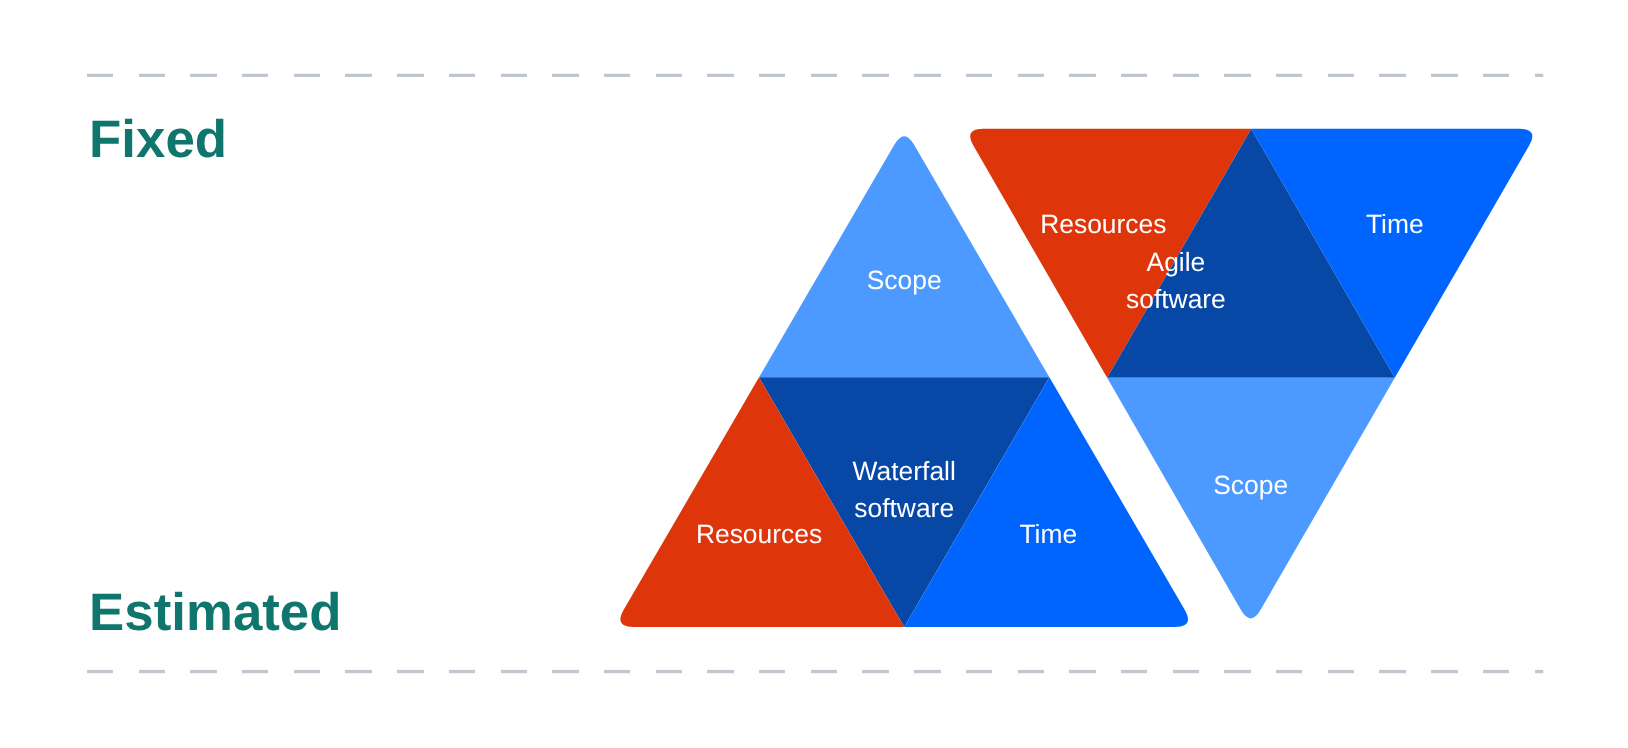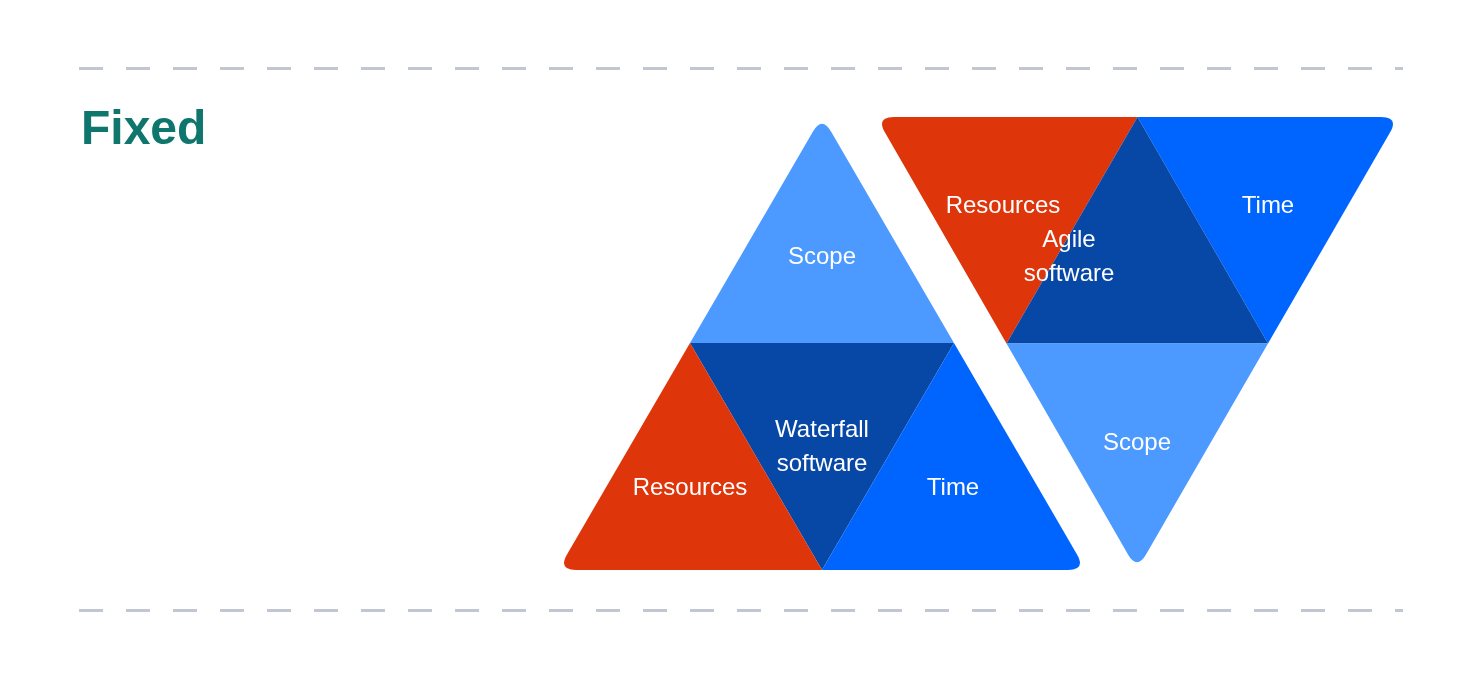--- a/index.html
+++ b/index.html
@@ -46,20 +46,21 @@
 </style>
 </head>
 <body>
 
 <div class="canvas">
 
   <div class="dashed-line top"></div>
   <div class="dashed-line bottom"></div>
 
   <div class="axis-label fixed">Fixed</div>
+  <div class="axis-label estimated">Estimated</div>
 
   <svg class="diagram" width="1480" height="680" viewBox="0 0 1480 680">
 
     <path d="M 690,343 L 954,343 L 831,131.6 Q 822,116 813,131.6 Z" fill="#4C9AFF"></path>
     <path d="M 690,343 L 954,343 L 822,570 Z" fill="#0747A6"></path>
     <path d="M 690,343 L 822,570 L 576,570 Q 558,570 567,554.4 Z" fill="#DE350B"></path>
     <path d="M 954,343 L 1077,554.4 Q 1086,570 1068,570 L 822,570 Z" fill="#0065FF"></path>
 
     <path d="M 894,117 L 1137.5,117 L 1006.5,343.5 L 885,132.6 Q 876,117 894,117 Z" fill="#DE350B"></path>
     <path d="M 1137.5,117 L 1381,117 Q 1399,117 1390,132.6 L 1268,343.5 Z" fill="#0065FF"></path>

